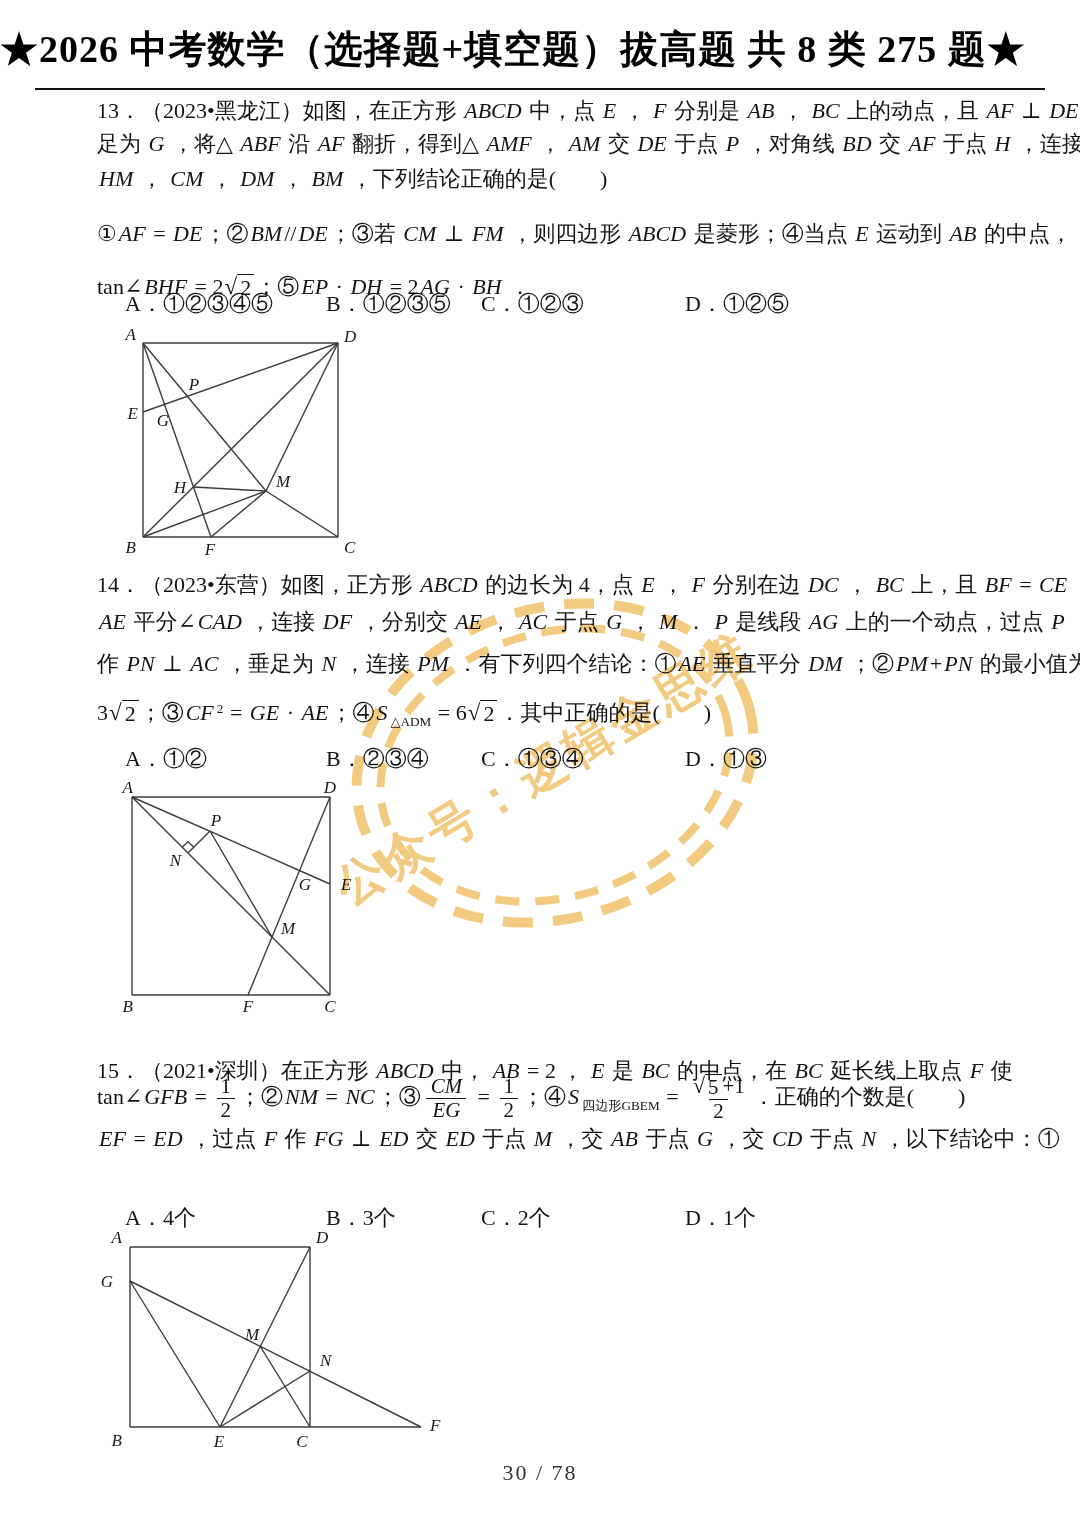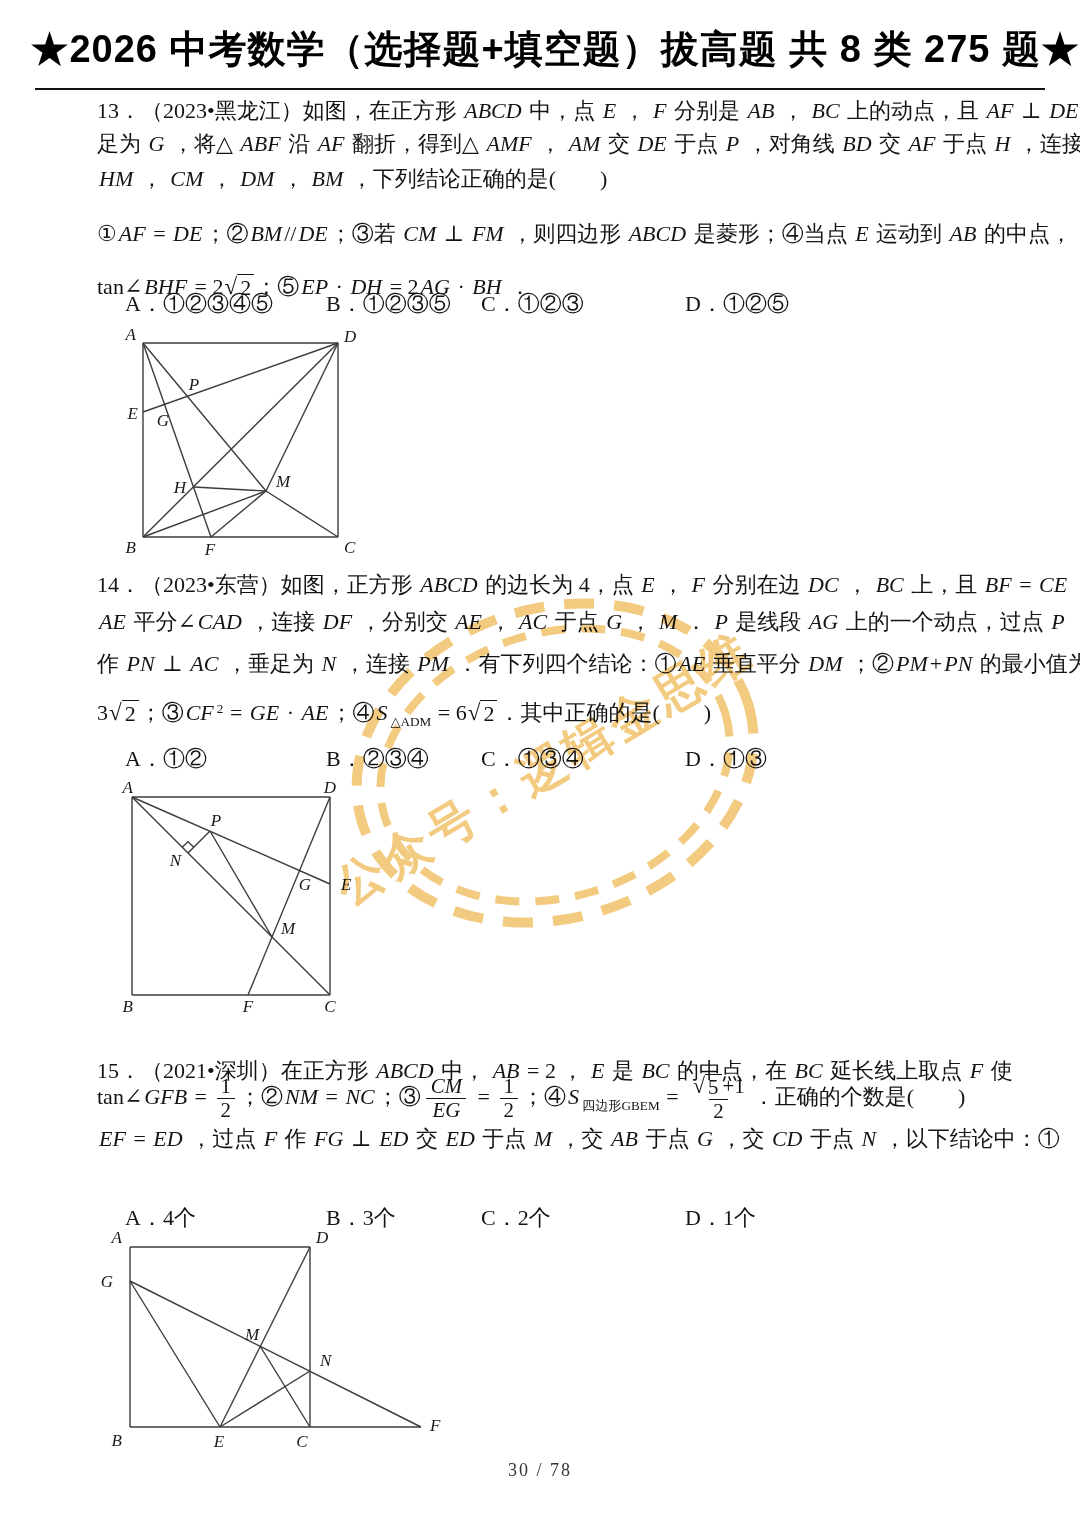--- a/index.html
+++ b/index.html
@@ -6,22 +6,22 @@
   body{
     position:relative;
     width:1080px;height:1528px;
     background:#ffffff;
     font-family:"Liberation Serif","DejaVu Serif",serif;
     color:#141414;
     overflow:hidden;
   }
   .page-title{
     position:absolute;top:24px;left:0;width:1080px;
-    text-align:right;
-    font-family:Liberation Sans, sans-serif;
+    text-align:left;
+    font-family:Liberation Serif, serif;
     font-weight:700;font-size:38px;letter-spacing:1px;color:#000;
     white-space:nowrap;
   }
   .title-rule{
     position:absolute;top:88px;left:35px;width:1010px;height:2px;
     background:#111;
   }
   .line{
     position:absolute;left:97px;
     font-size:22px;white-space:nowrap;color:#141414;
@@ -52,21 +52,21 @@
   .watermark{
     position:absolute;left:330px;top:575px;width:450px;height:390px;
     mix-blend-mode:multiply;opacity:0.95;pointer-events:none;
   }
   .wm-text{
     font-family:"Liberation Sans","DejaVu Sans",sans-serif;
     font-weight:700;font-size:48px;letter-spacing:5px;
   }
   .footer{
     position:absolute;top:1460px;left:0;width:1080px;text-align:center;
-    font-size:18px;color:#333;letter-spacing:2px;
+    font-size:22px;color:#333;letter-spacing:2px;
   }
 </style>
 </head>
 <body>
 
 <div class="page-title">★2026 中考数学（选择题+填空题）拔高题 共 8 类 275 题★</div>
 <div class="title-rule"></div>
 
 <div>
   <div class="line" style="top:96px">13．（2023•黑龙江）如图，在正方形 <span class="it">ABCD</span> 中，点 <span class="it">E</span> ， <span class="it">F</span> 分别是 <span class="it">AB</span> ， <span class="it">BC</span> 上的动点，且 <span class="it">AF</span> ⊥ <span class="it">DE</span> ，垂</div>

